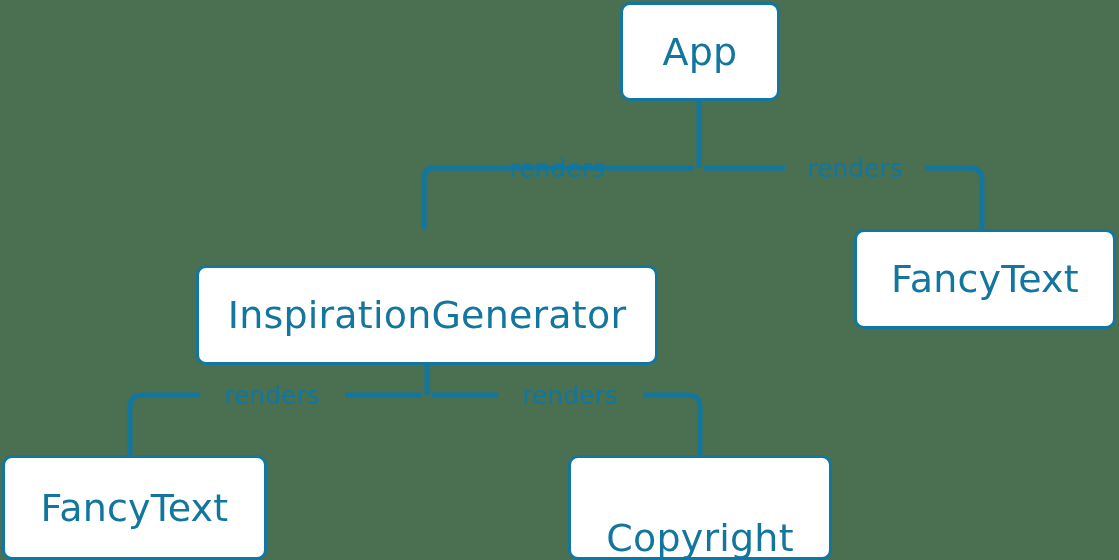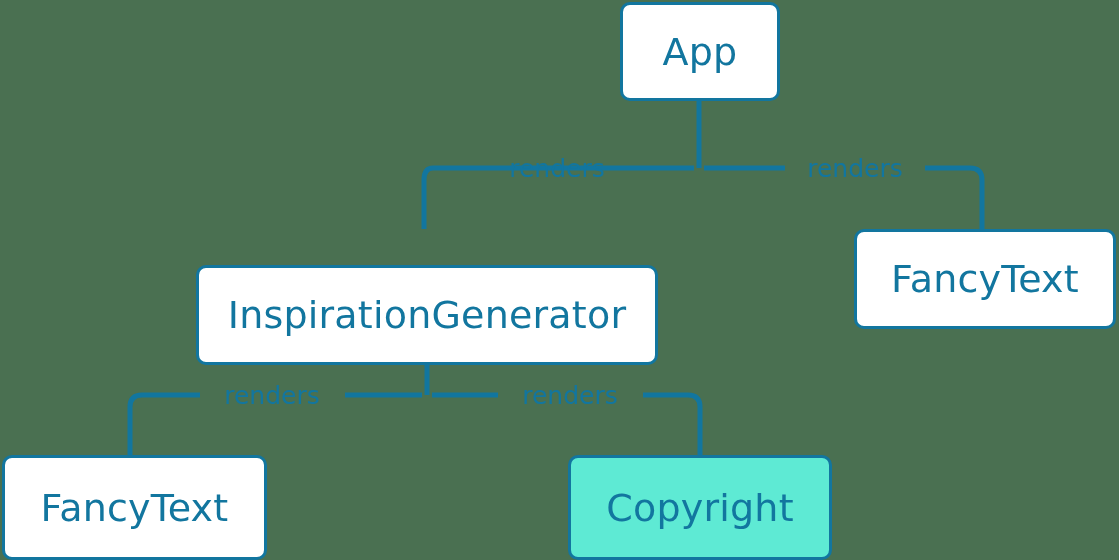--- a/index.html
+++ b/index.html
@@ -100,21 +100,21 @@
   </div>
 
   <div class="node" id="node-fancy-r" style="background: rgb(255, 255, 255); border-color: rgb(18, 118, 159); color: rgb(18, 118, 159);">
     <span class="node-label">FancyText</span>
   </div>
 
   <div class="node" id="node-fancy-b" style="background: rgb(255, 255, 255); border-color: rgb(18, 118, 159); color: rgb(18, 118, 159);">
     <span class="node-label">FancyText</span>
   </div>
 
-  <div class="node" id="node-copyright" style="background: #5eead4; border-color: rgb(18, 118, 159); color: rgb(18, 118, 159);">
+  <div class="node" id="node-copyright" style="background: #ffffff; border-color: rgb(18, 118, 159); color: rgb(18, 118, 159); align-items: flex-end;">
     <span class="node-label">Copyright</span>
   </div>
 
   <div class="edge-label" id="label-r1" style="color: rgb(18, 118, 159);">renders</div>
 
   <div class="edge-label" id="label-r2" style="color: rgb(18, 118, 159);">renders</div>
 
   <div class="edge-label" id="label-r3" style="color: rgb(18, 118, 159);">renders</div>
 
   <div class="edge-label" id="label-r4" style="color: rgb(18, 118, 159);">renders</div>

